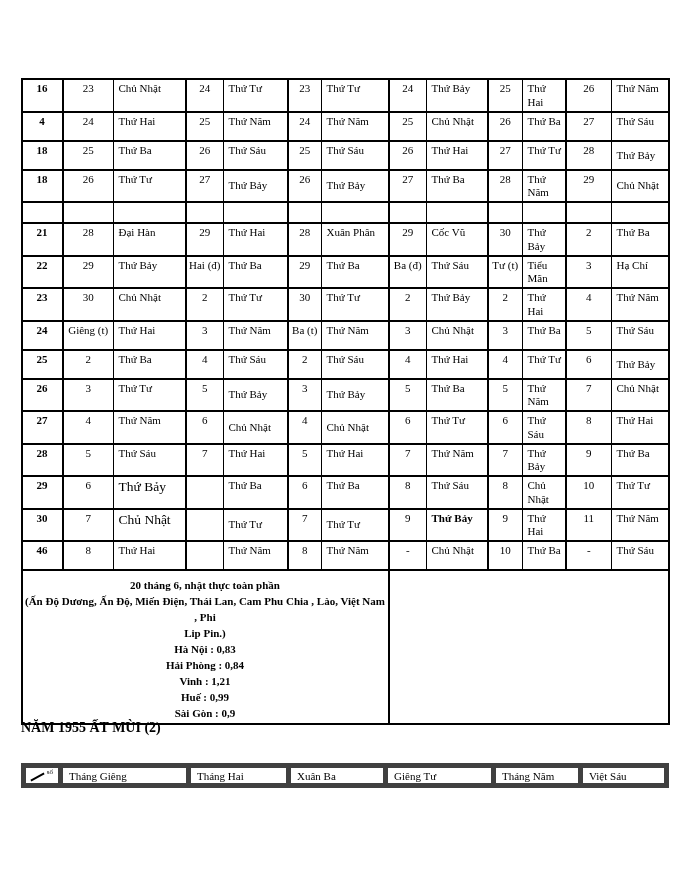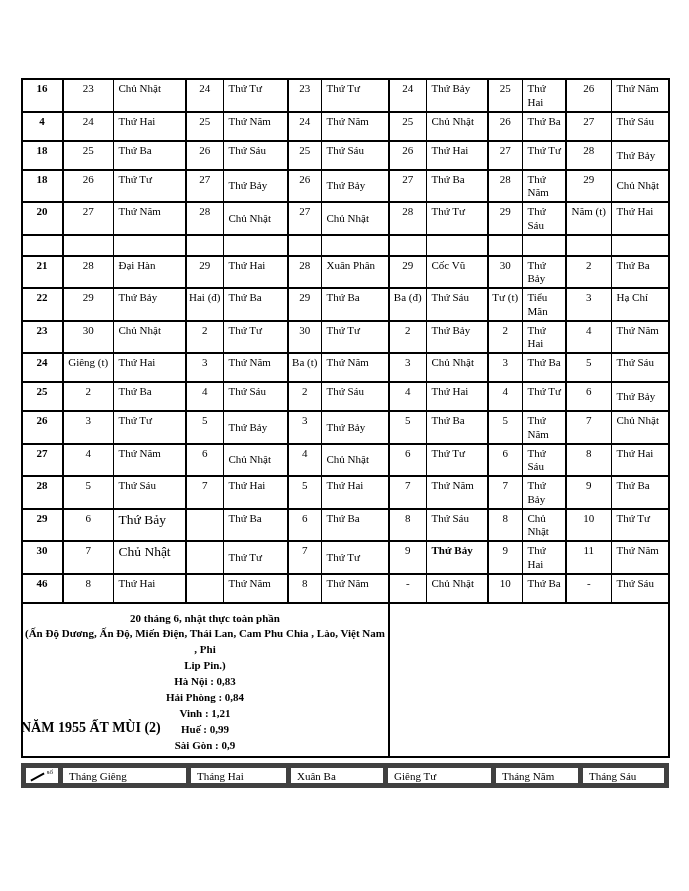--- a/index.html
+++ b/index.html
@@ -108,35 +108,20 @@
           <td class="mid">Thứ Bảy</td>
           <td>26</td>
           <td class="mid">Thứ Bảy</td>
           <td>27</td>
           <td>Thứ Ba</td>
           <td>28</td>
           <td>Thứ Năm</td>
           <td>29</td>
           <td class="mid">Chủ Nhật</td>
         </tr>
-        <tr>
-          <td>20</td>
-          <td>27</td>
-          <td>Thứ Năm</td>
-          <td>28</td>
-          <td class="mid">Chủ Nhật</td>
-          <td>27</td>
-          <td class="mid">Chủ Nhật</td>
-          <td>28</td>
-          <td>Thứ Tư</td>
-          <td>29</td>
-          <td>Thứ Sáu</td>
-          <td>Năm (t)</td>
-          <td>Thứ Hai</td>
-        </tr>
         <tr class="spacer">
           <td></td>
           <td></td>
           <td></td>
           <td></td>
           <td></td>
           <td></td>
           <td></td>
           <td></td>
           <td></td>
@@ -342,18 +327,18 @@
         <tr>
           <td class="corner">
             <span class="diag"></span>
             <span class="lbl">số</span>
           </td>
           <td>Tháng Giêng</td>
           <td>Tháng Hai</td>
           <td>Xuân  Ba</td>
           <td>Giêng Tư</td>
           <td>Tháng Năm</td>
-          <td>Tháng Sáu</td>
+          <td>Việt Sáu</td>
         </tr>
       </tbody>
   </table>
 
 </div>
 
 </body></html>

